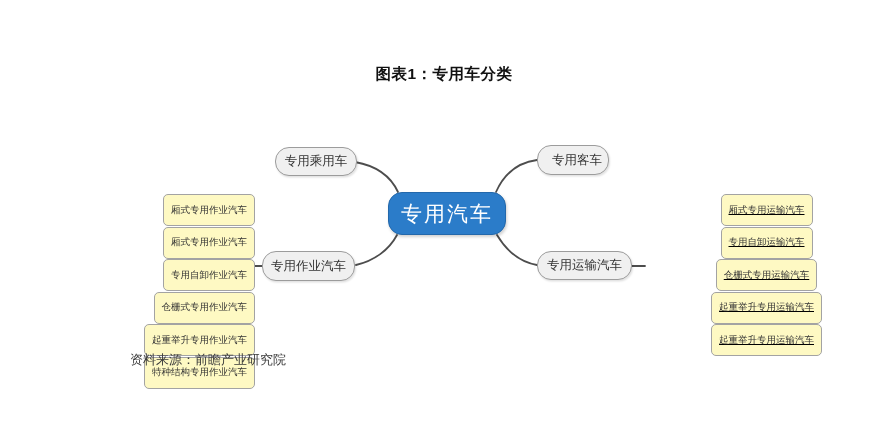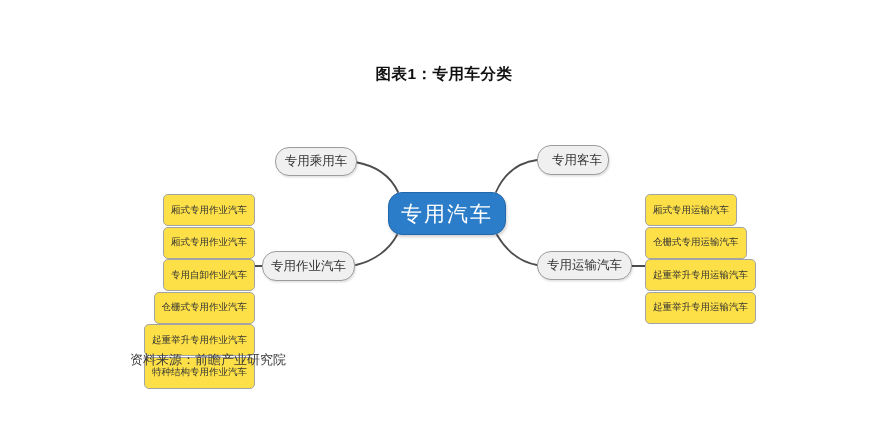--- a/index.html
+++ b/index.html
@@ -79,29 +79,30 @@
     gap: 0.5px;
   }
   .stack.left {
     left: 0;
     width: 255px;
     align-items: flex-end;
   }
   .stack.right {
     left: 645px;
     width: 243px;
-    align-items: flex-start;
+    align-items: center;
+    text-decoration: underline;
   }
   .leaf {
     box-sizing: border-box;
     height: 20px;
     display: flex;
     align-items: center;
     padding: 15px 7px;
-    background: #fde047;
+    background: #fef9c3;
     border: 1px solid #a3a3a3;
     border-radius: 5px;
     font-size: 9.5px;
     color: #333333;
     white-space: nowrap;
   }
   .source-note {
     position: absolute;
     left: 130px;
     top: 351px;
@@ -149,20 +150,21 @@
     <div class="leaf">厢式专用作业汽车</div>
     <div class="leaf">厢式专用作业汽车</div>
     <div class="leaf">专用自卸作业汽车</div>
     <div class="leaf">仓栅式专用作业汽车</div>
     <div class="leaf">起重举升专用作业汽车</div>
     <div class="leaf">特种结构专用作业汽车</div>
   </div>
 
   <div class="stack right">
     <div class="leaf">厢式专用运输汽车</div>
+    <div class="leaf">专用自卸运输汽车</div>
     <div class="leaf">仓栅式专用运输汽车</div>
     <div class="leaf">起重举升专用运输汽车</div>
     <div class="leaf">起重举升专用运输汽车</div>
   </div>
 
   <div class="source-note">资料来源：前瞻产业研究院</div>
 
 </div>
 
 </body></html>

